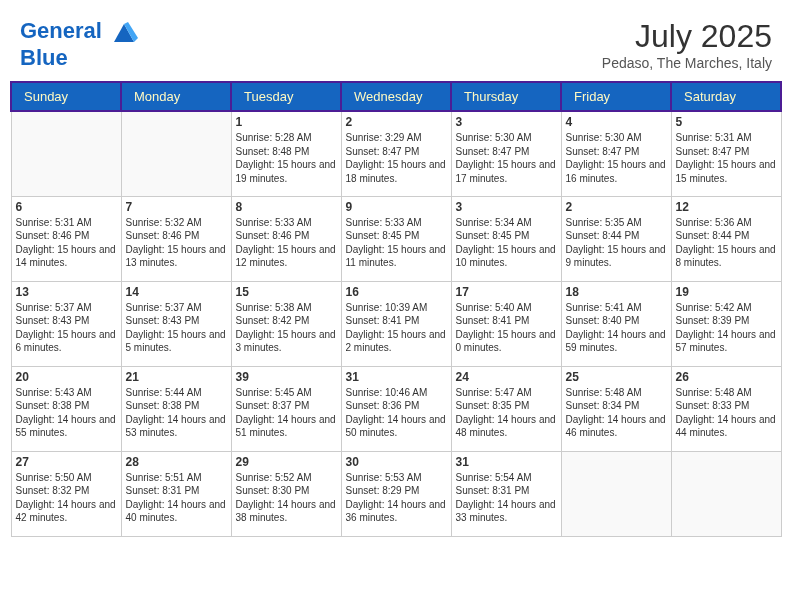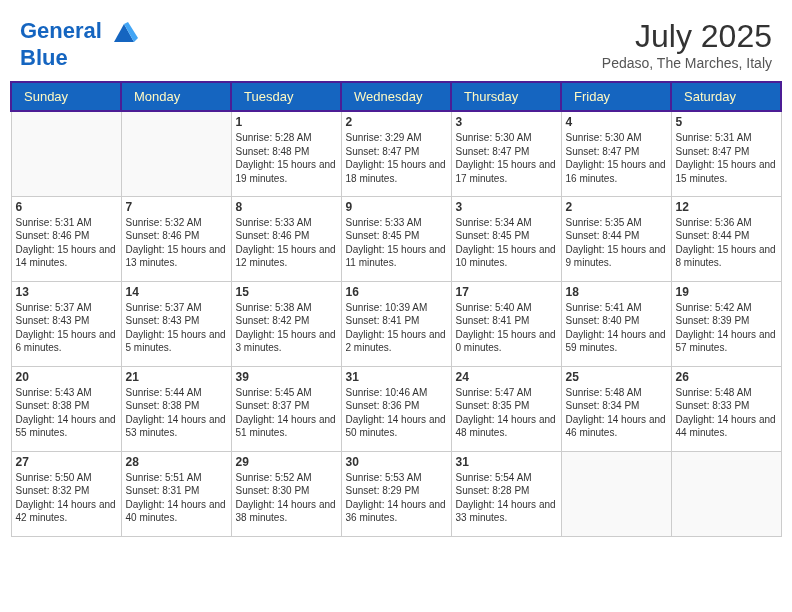--- a/index.html
+++ b/index.html
@@ -305,20 +305,20 @@
         </td>
         <td>
           <div class="day-num">30</div>
           <div class="day-info">Sunrise: 5:53 AM
 Sunset: 8:29 PM
 Daylight: 14 hours and 36 minutes.</div>
         </td>
         <td>
           <div class="day-num">31</div>
           <div class="day-info">Sunrise: 5:54 AM
-Sunset: 8:28 PM
+Sunset: 8:31 PM
 Daylight: 14 hours and 33 minutes.</div>
         </td>
         <td class="empty-cell"></td>
         <td class="empty-cell"></td>
       </tr>
     </tbody>
 </table>
 
 </body></html>

